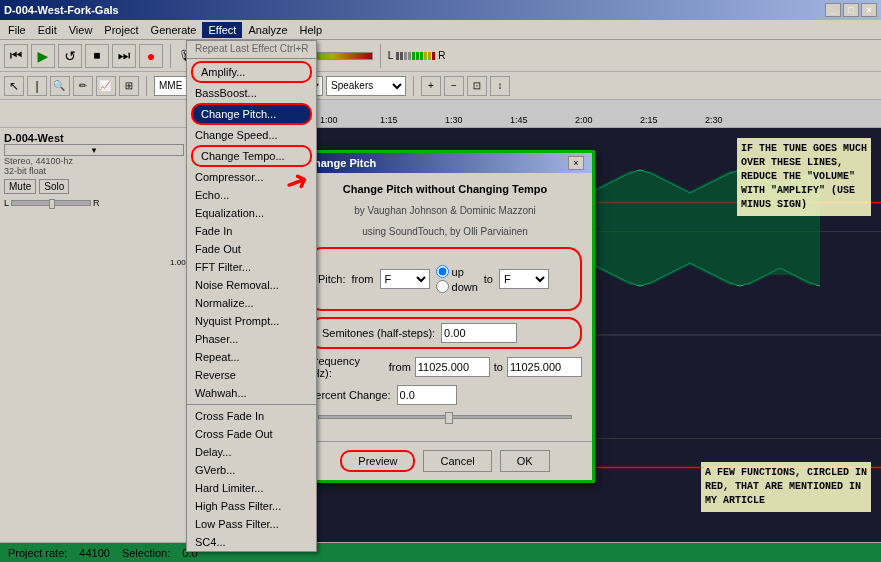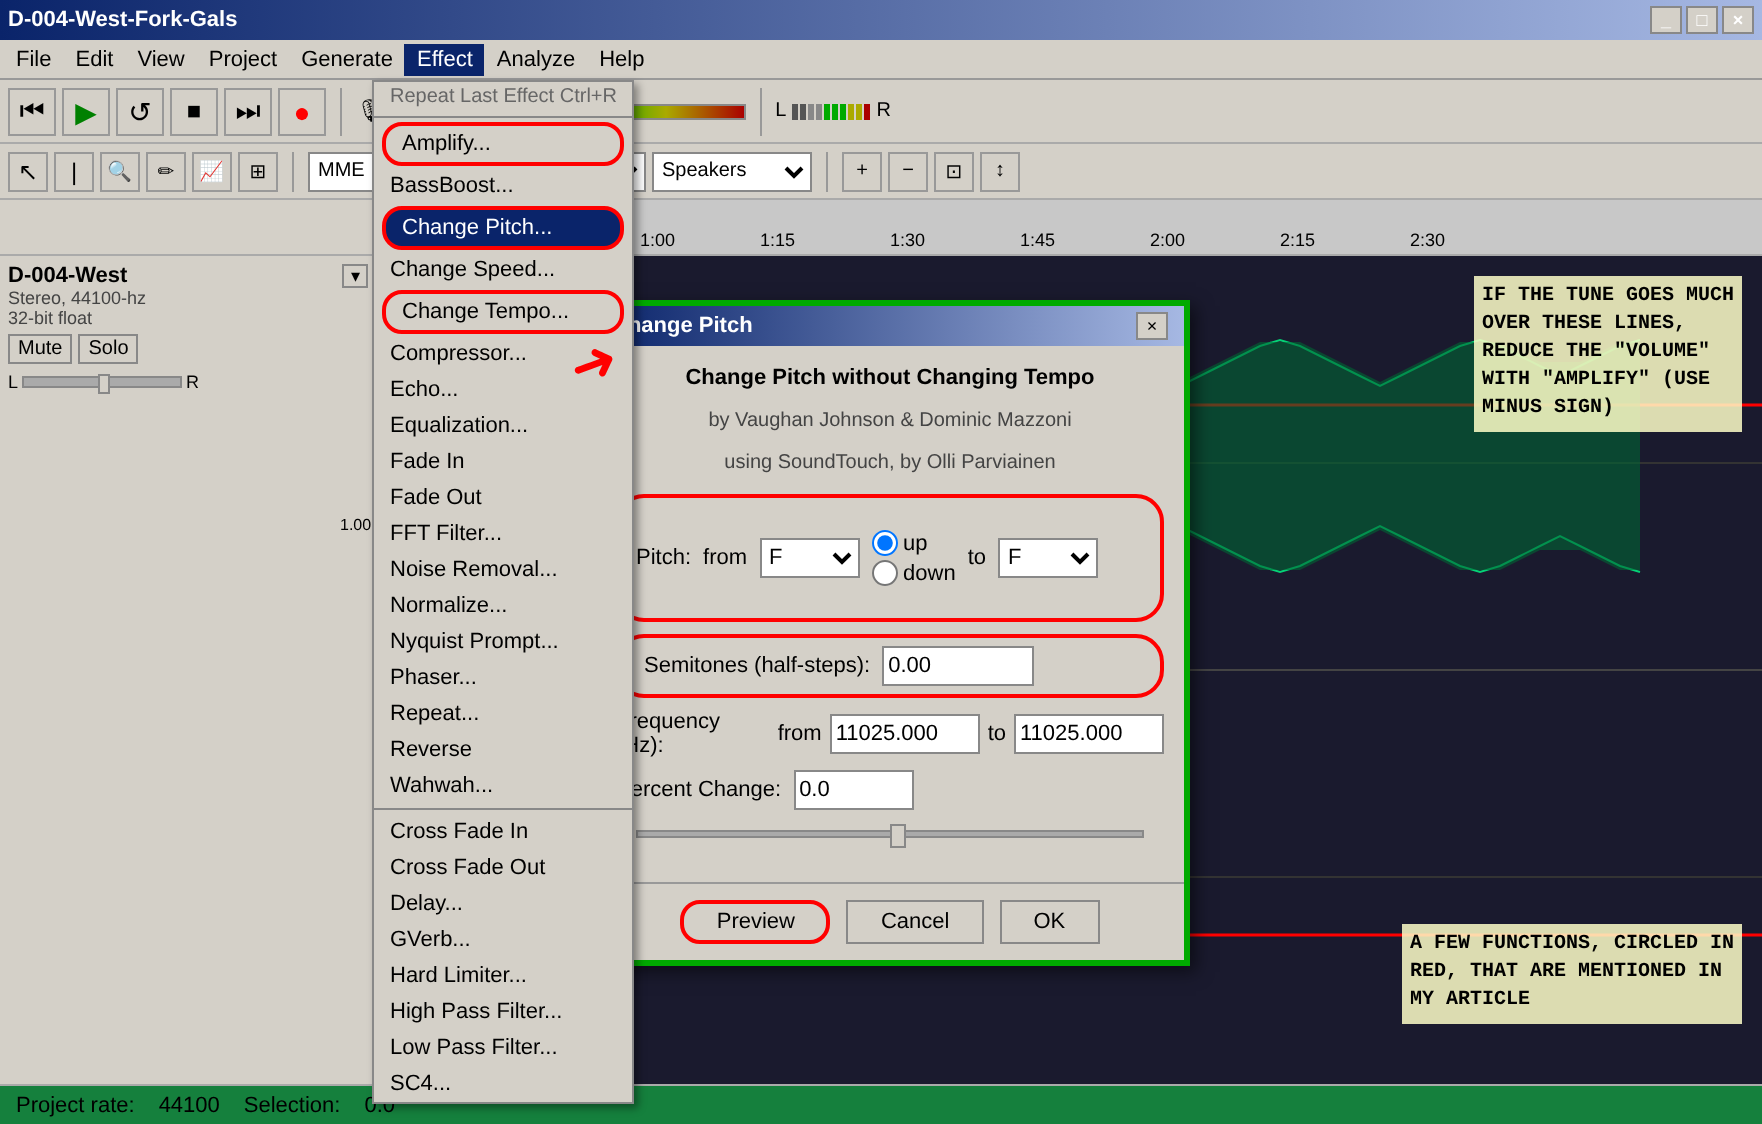--- a/index.html
+++ b/index.html
@@ -297,21 +297,21 @@
         <span style="position:absolute;left:320px;font-size:9px;">1:45</span>
         <span style="position:absolute;left:385px;font-size:9px;">2:00</span>
         <span style="position:absolute;left:450px;font-size:9px;">2:15</span>
         <span style="position:absolute;left:515px;font-size:9px;margin-top:41px;">2:30</span>
       </div>
     </div>
 
     <div style="display:flex; flex:1; position:relative; overflow:hidden;">
 
       <div style="width:190px; background:#d4d0c8; border-right:2px solid #999; flex-shrink:0; padding:4px; font-size:10px;">
-        <div style="display:flex; justify-content:space-between; ">
+        <div style="display:flex; justify-content:space-between; flex-direction:column;">
           <div style="font-weight:bold;font-size:11px;">D-004-West</div>
           <button style="font-size:9px;padding:0 3px;background:#d4d0c8;border:1px solid #888;">▾</button>
         </div>
         <div style="font-size:9px;color:#444;">Stereo, 44100-hz</div>
         <div style="font-size:9px;color:#444;">32-bit float</div>
         <div style="display:flex;gap:3px;margin-top:3px;">
           <button class="btn-small">Mute</button>
           <button class="btn-small">Solo</button>
         </div>
         <div style="margin-top:4px;display:flex;align-items:center;gap:2px;">

